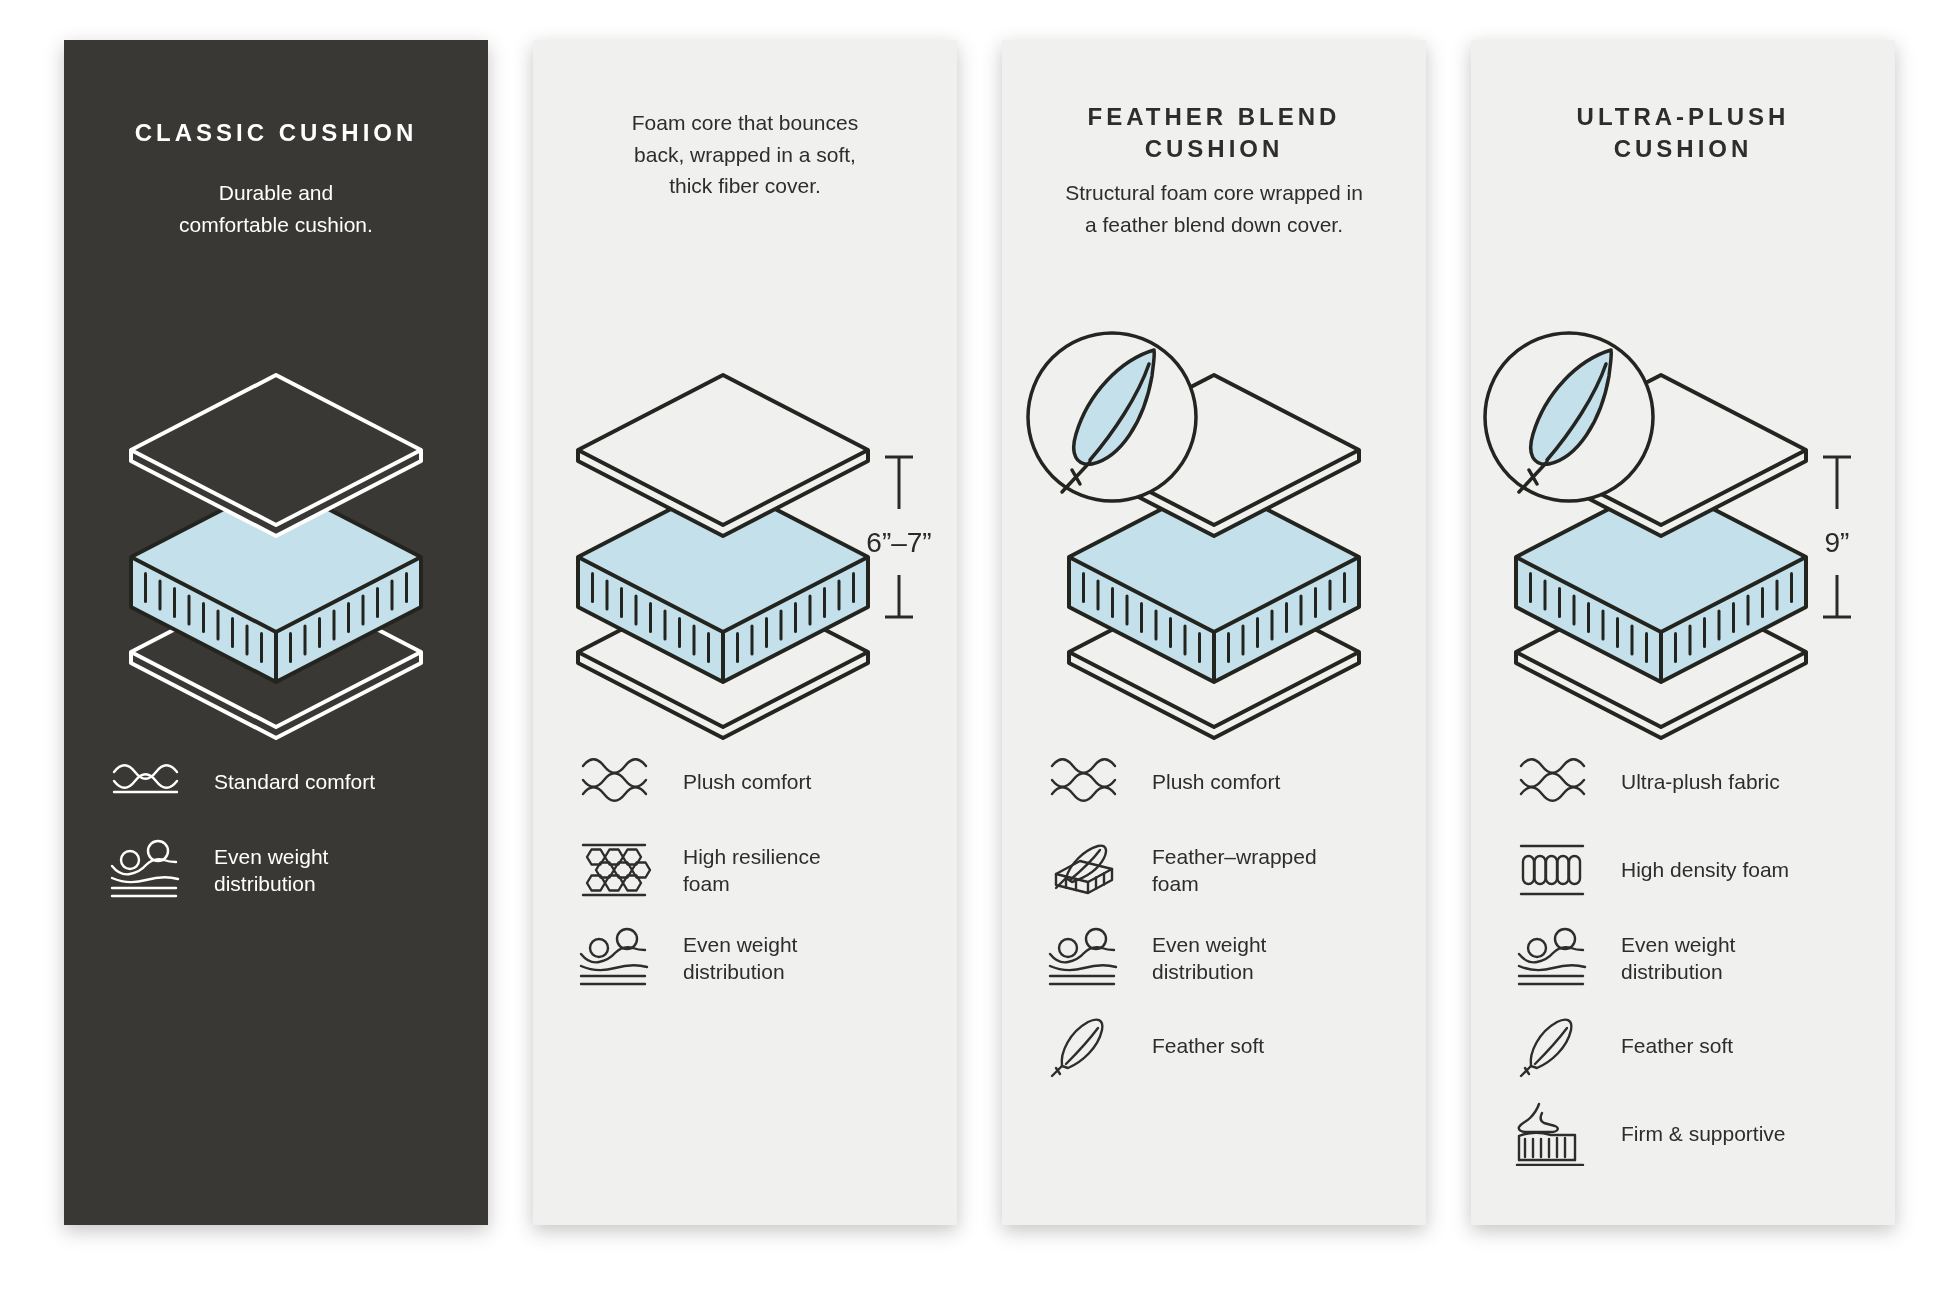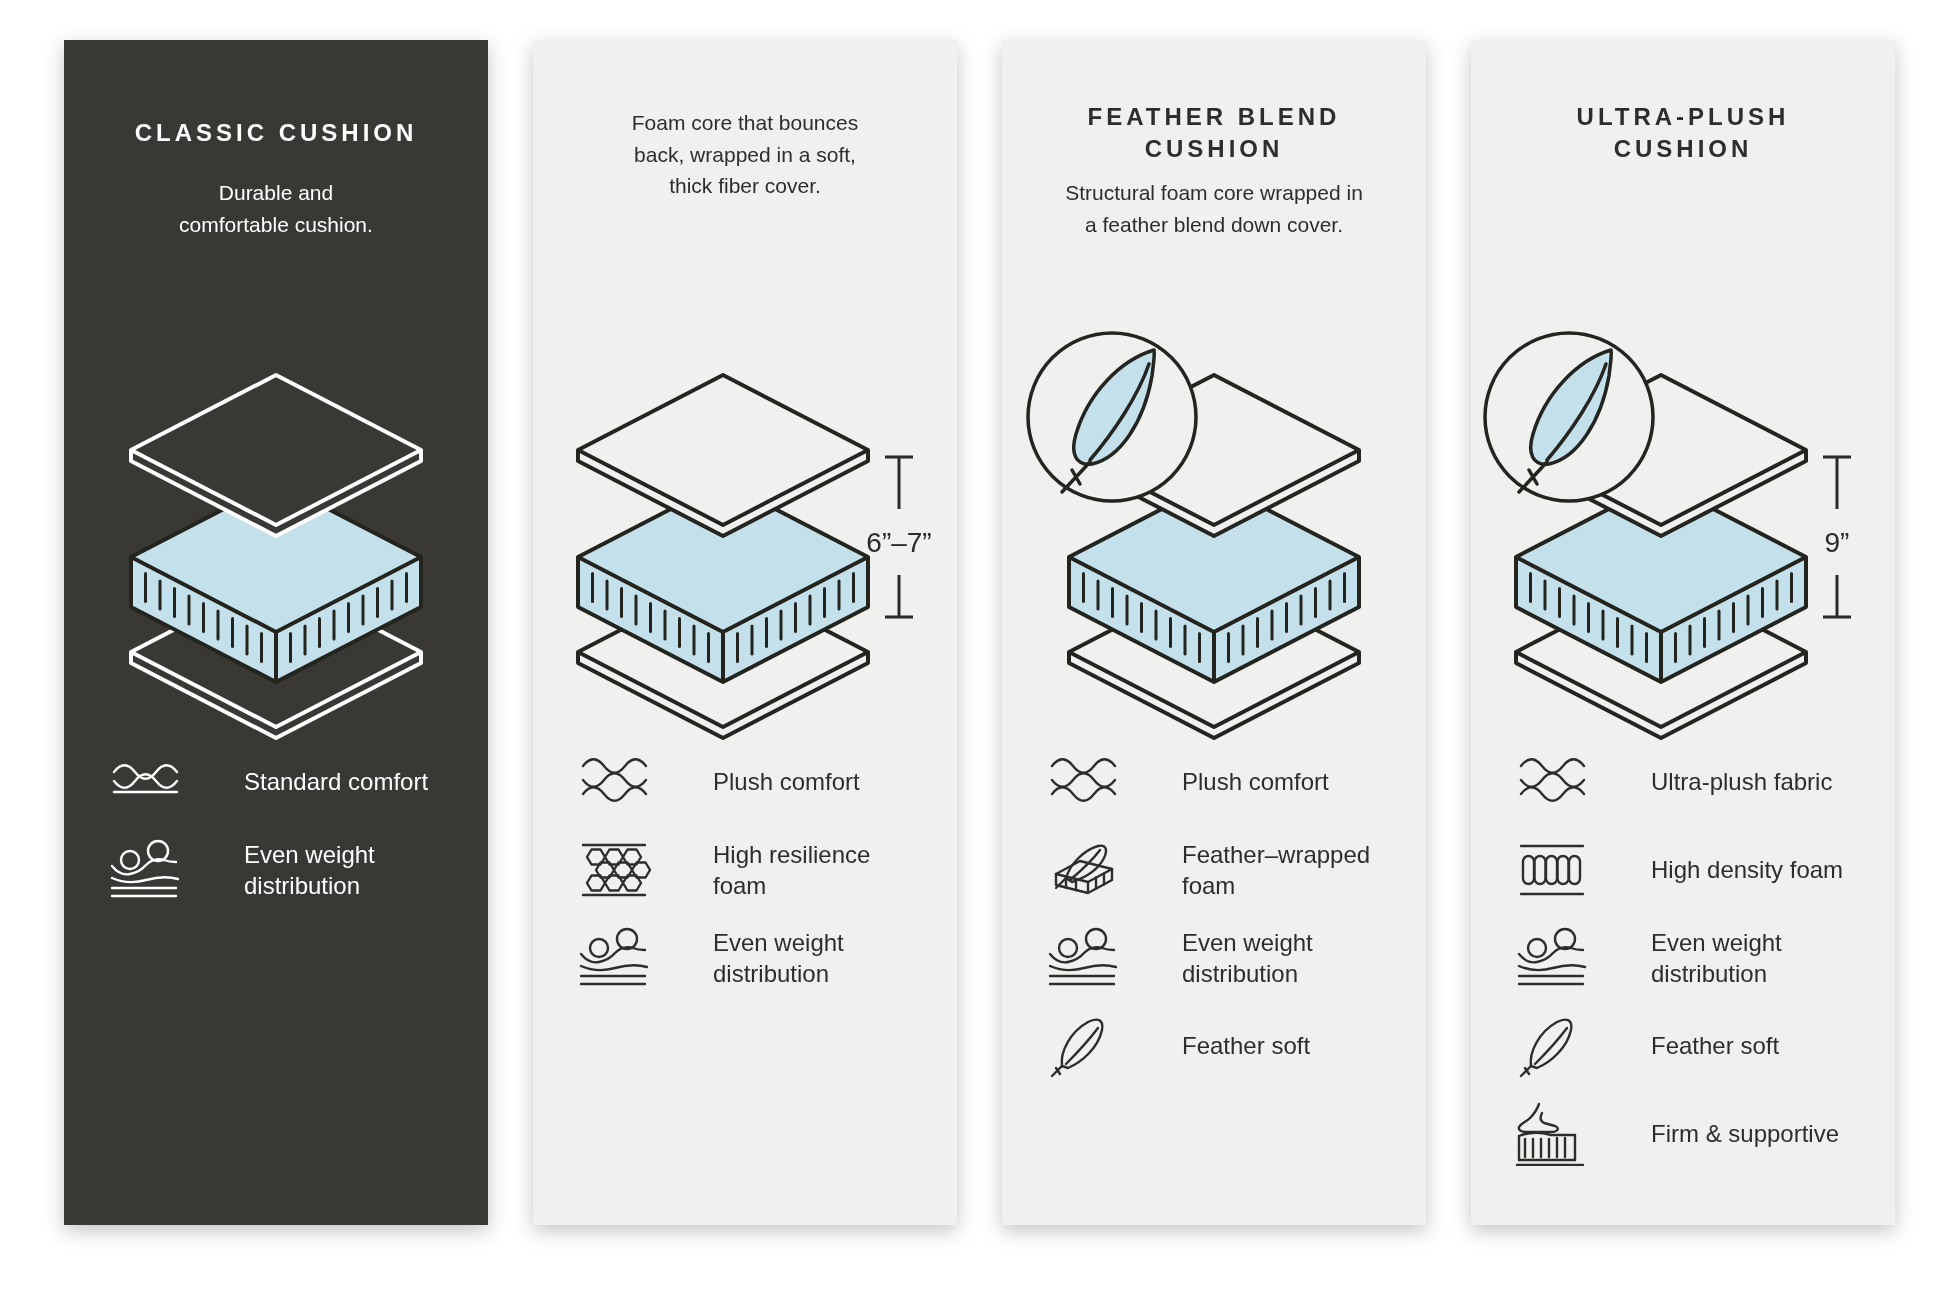--- a/index.html
+++ b/index.html
@@ -54,21 +54,21 @@
   .measure-label{ fill:#2a2a28; font-size:28px; font-family:"Liberation Sans",sans-serif; }
   .features{ padding:0 42px; margin-top:10px; display:flex; flex-direction:column; gap:24px; }
   .feature-row{ display:flex; align-items:center; gap:30px; min-height:58px; }
   .feature-icon{ flex:0 0 78px; color:var(--ink); }
   .feature-icon svg{ display:block; }
   .feature-icon path, .feature-icon line, .feature-icon circle,
   .feature-icon rect, .feature-icon polygon{
     fill:none; stroke:currentColor; stroke-width:2.4; stroke-linecap:round; stroke-linejoin:round;
   }
   .feature-label{
-    font-size:24px; color:var(--ink); line-height:1.3; white-space:pre-line;margin-left:30px;
+    font-size:21px; color:var(--ink); line-height:1.3; white-space:pre-line;
   }
 </style>
 </head>
 <body>
 
 <div class="canvas">
 
   <section class="card dark">
     <div class="card-header">
       <div class="card-title">CLASSIC CUSHION</div>

